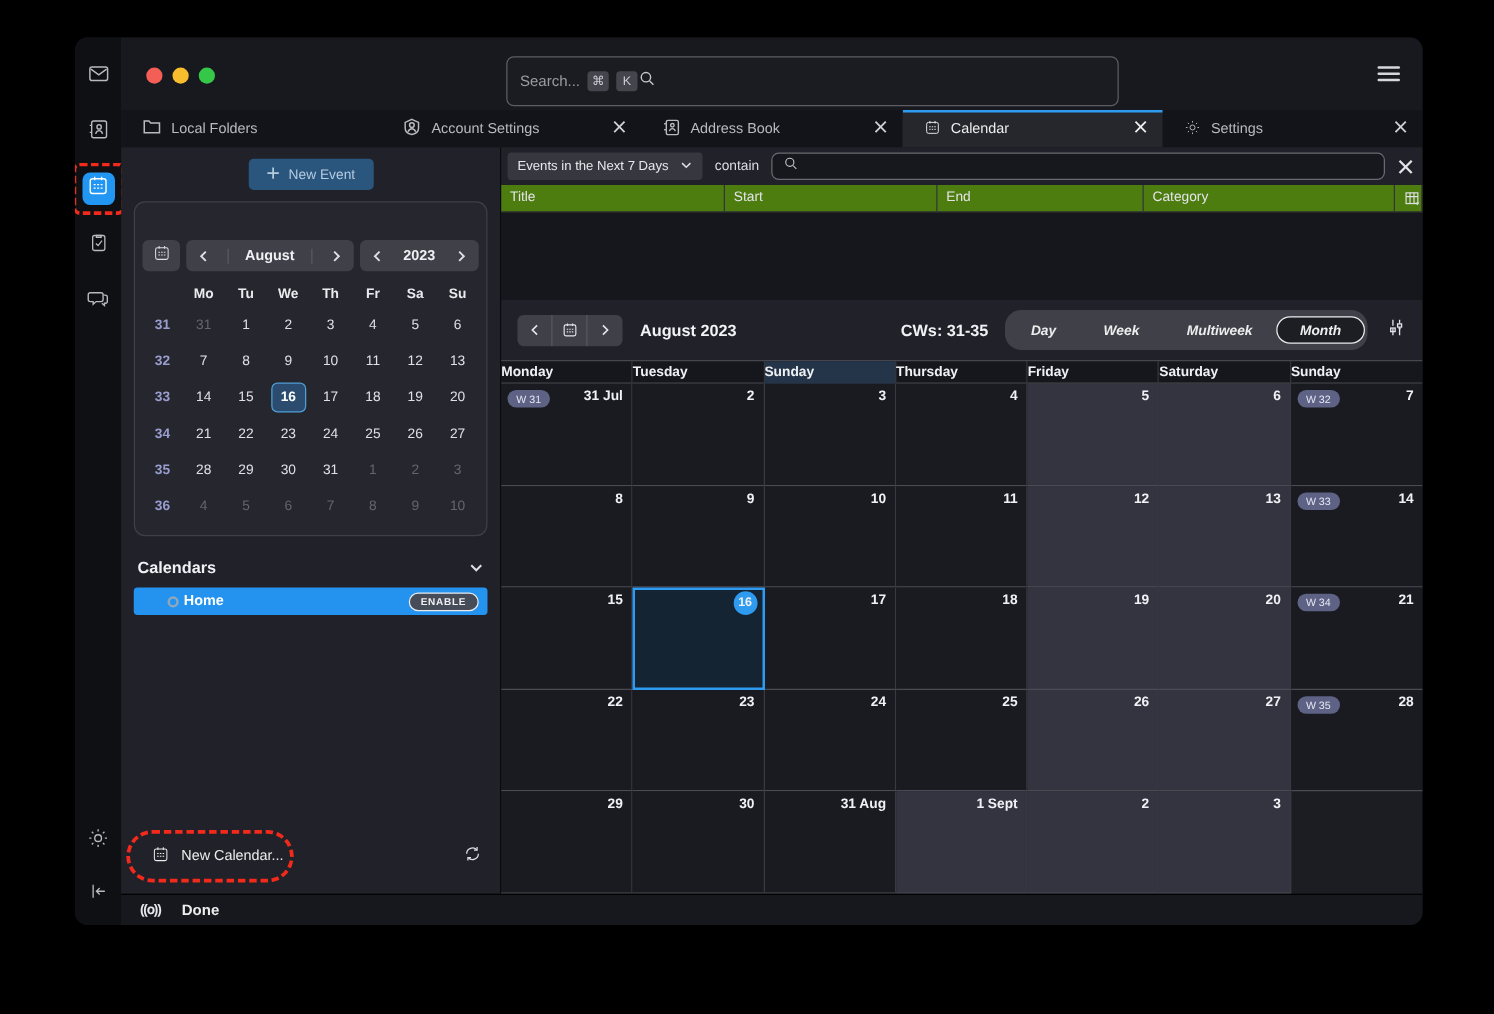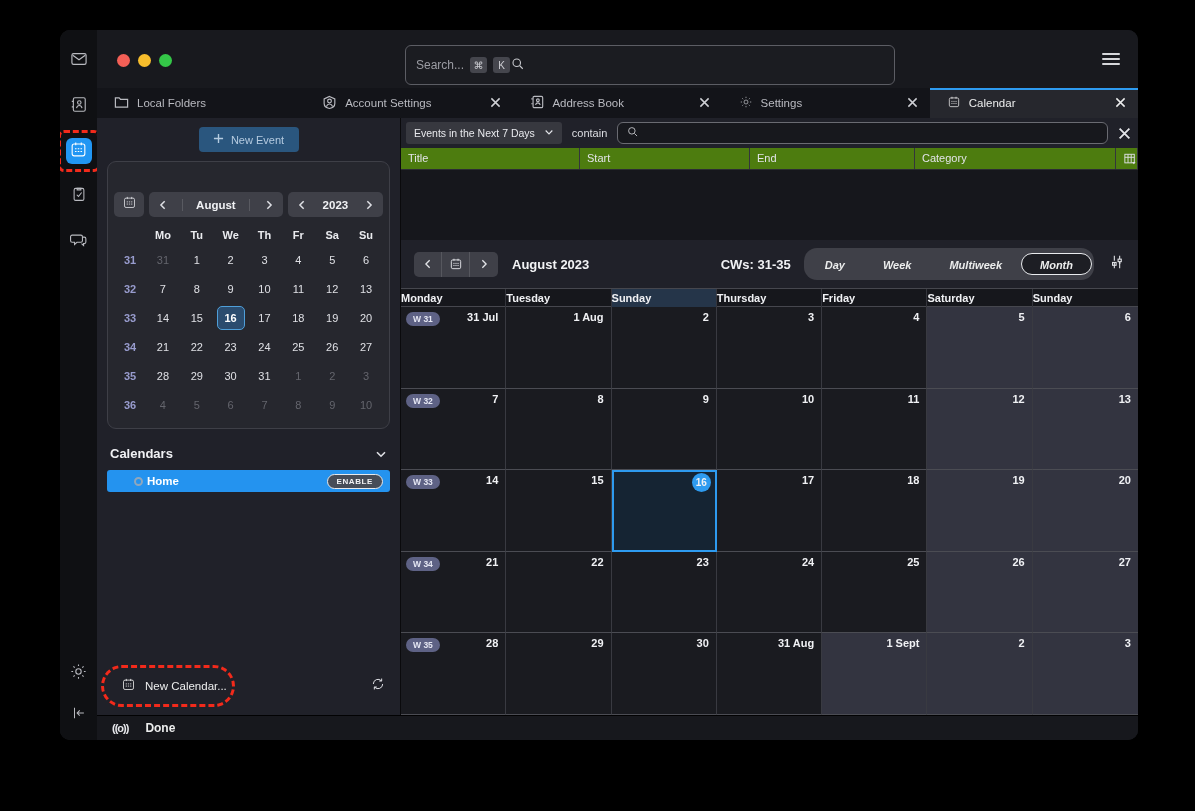--- a/index.html
+++ b/index.html
@@ -148,21 +148,21 @@
   .cell { position:relative; background:#1a1b20; border-right:1px solid #393a41;
     border-bottom:1px solid #4b4c53; }
   .cell:nth-child(7n) { border-right:none; }
   .cell.shaded { background:#333440; }
   .cell.today { background:#152433; outline:2px solid #2e9bf0; outline-offset:-2px; }
   .cell .date { position:absolute; top:4px; right:7px; font-weight:bold; font-size:11px;
     color:#f0f1f4; }
   .cell.today .date { top:3px; right:5px; width:19px; height:19px; background:#2e9bf0;
     border-radius:50%; text-align:center; line-height:19px; font-size:10px; }
   .wbadge { position:absolute; top:5px; left:5px; background:#5e6285; color:#e5e7f3;
-    font-weight:bold; font-size:8.5px; padding:2px 7px; border-radius:9px; }
+    font-weight:normal; font-size:8.5px; padding:2px 7px; border-radius:9px; }
 </style>
 </head>
 <body>
 
 <div class="window">
 
   <div class="spaces">
     <div class="space-btn">
       <span><svg width="20" height="20" viewBox="0 0 24 24">
             <rect x="3.5" y="5.5" width="17" height="13" rx="2"></rect>
@@ -255,36 +255,36 @@
       <span><svg width="14" height="14" viewBox="0 0 16 16">
             <rect x="3.5" y="1.5" width="11" height="13" rx="1.5"></rect>
             <circle cx="9" cy="6" r="1.6"></circle>
             <path d="M6.3 11.3c.5-1.6 1.5-2.3 2.7-2.3s2.2.7 2.7 2.3M1.5 4.5h1.6M1.5 10h1.6"></path>
           </svg></span>
       <span>Address Book</span>
       <span class="x"><svg width="11" height="11" viewBox="0 0 12 12">
             <path d="M1.5 1.5l9 9M10.5 1.5l-9 9"></path>
           </svg></span>
     </div>
+    <div class="tab active">
+      <span><svg width="14" height="14" viewBox="0 0 24 24">
+            <rect x="4" y="5" width="16" height="15" rx="2.5"></rect>
+            <path d="M8.5 3v3.5M15.5 3v3.5M7.5 11h2M11 11h2M14.5 11h2M7.5 14.5h2M11 14.5h2M14.5 14.5h2"></path>
+          </svg></span>
+      <span>Calendar</span>
+      <span class="x"><svg width="11" height="11" viewBox="0 0 12 12">
+            <path d="M1.5 1.5l9 9M10.5 1.5l-9 9"></path>
+          </svg></span>
+    </div>
     <div class="tab">
       <span><svg width="14" height="14" viewBox="0 0 24 24">
             <circle cx="12" cy="12" r="3.4"></circle>
             <path d="M12 5.2V3M12 21v-2.2M5.2 12H3M21 12h-2.2M7.2 7.2 5.6 5.6M16.8 16.8l1.6 1.6M16.8 7.2l1.6-1.6M7.2 16.8l-1.6 1.6"></path>
           </svg></span>
       <span>Settings</span>
-      <span class="x"><svg width="11" height="11" viewBox="0 0 12 12">
-            <path d="M1.5 1.5l9 9M10.5 1.5l-9 9"></path>
-          </svg></span>
-    </div>
-    <div class="tab active">
-      <span><svg width="14" height="14" viewBox="0 0 24 24">
-            <rect x="4" y="5" width="16" height="15" rx="2.5"></rect>
-            <path d="M8.5 3v3.5M15.5 3v3.5M7.5 11h2M11 11h2M14.5 11h2M7.5 14.5h2M11 14.5h2M14.5 14.5h2"></path>
-          </svg></span>
-      <span>Calendar</span>
       <span class="x"><svg width="11" height="11" viewBox="0 0 12 12">
             <path d="M1.5 1.5l9 9M10.5 1.5l-9 9"></path>
           </svg></span>
     </div>
   </div>
 
   <div class="leftpanel">
     <div class="new-event">
       <span><svg width="11" height="11" viewBox="0 0 12 12">
             <path d="M6 1v10M1 6h10"></path>
@@ -500,23 +500,20 @@
         <div class="dh">Friday</div>
         <div class="dh">Saturday</div>
         <div class="dh">Sunday</div>
       </div>
     <div class="mgrid">
         <div class="cell">
           <span class="wbadge">W 31</span>
           <span class="date">31 Jul</span>
         </div>
         <div class="cell">
-          <span class="date">1 Aug</span>
-        </div>
-        <div class="cell">
           <span class="date">2</span>
         </div>
         <div class="cell">
           <span class="date">3</span>
         </div>
         <div class="cell">
           <span class="date">4</span>
         </div>
         <div class="cell shaded">
           <span class="date">5</span>

